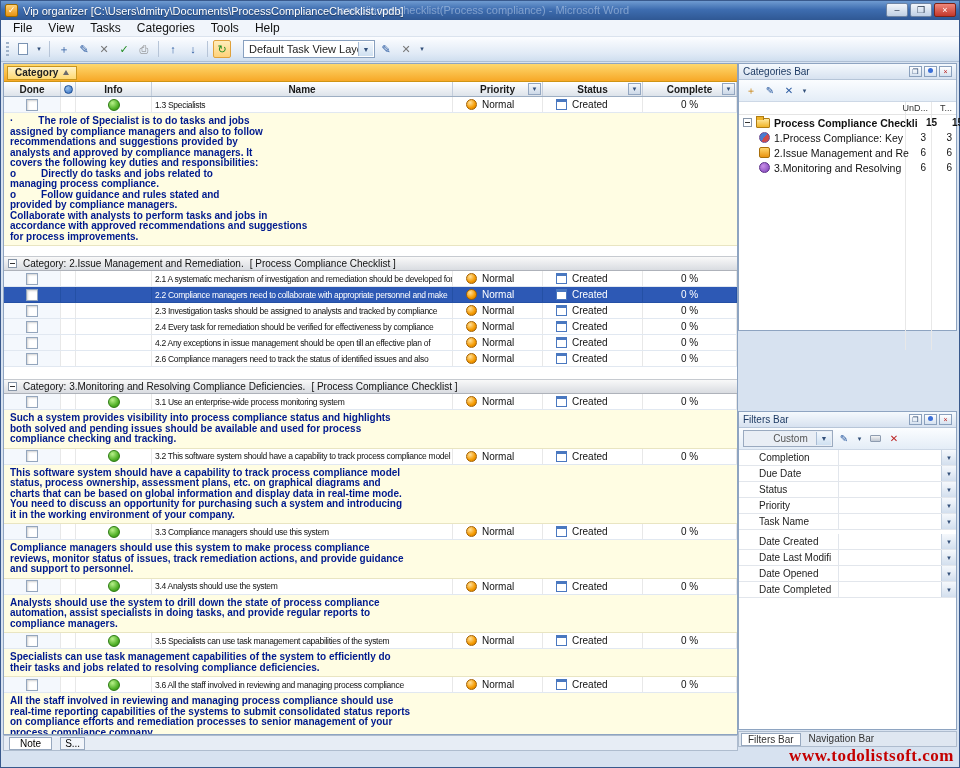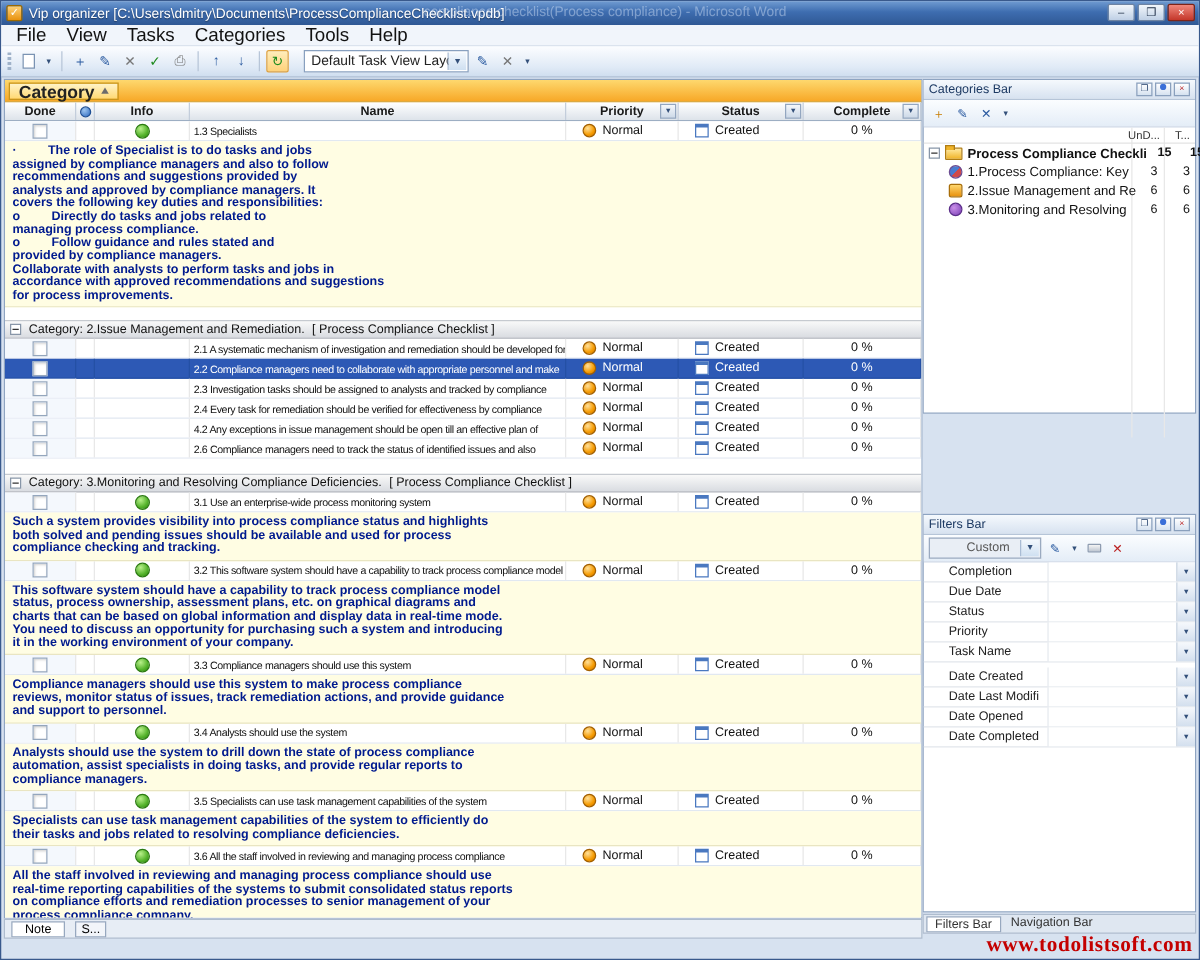--- a/index.html
+++ b/index.html
@@ -17,21 +17,21 @@
   .title-text { white-space:nowrap; text-shadow:0 1px 1px rgba(0,0,0,.45); }
   .ghost-title { position:absolute; left:338px; top:3px; font-size:11px;
     color:rgba(225,236,252,.42); white-space:nowrap; }
   .win-buttons { position:absolute; right:3px; top:2px; display:flex; gap:2px; }
   .win-btn { width:22px; height:14px; font-size:9px; line-height:12px; text-align:center;
     color:#1c2c44; background:linear-gradient(#f2f6fb,#bfd0e5); border:1px solid #6e84a3; border-radius:2px; }
   .win-btn.close { background:linear-gradient(#f0887c,#c4372a); color:#fff; border-color:#7d2418; }
 
   
   .menubar { position:absolute; top:19px; left:0; right:0; height:17px; background:#f1f5fb;
-    border-bottom:1px solid #dbe3ee; display:flex; align-items:center; font-size:15px; color:#111; padding-left:4px; }
+    border-bottom:1px solid #dbe3ee; display:flex; align-items:center; font-size:12px; color:#111; padding-left:4px; }
   .menu-item { padding:1px 8px; }
   .toolbar { position:absolute; top:36px; left:0; right:0; height:25px;
     background:linear-gradient(#fcfdff,#e0eaf6 70%,#cfdeef); border-bottom:1px solid #aebfd4;
     display:flex; align-items:center; padding-left:5px; gap:2px; }
   .grip { width:3px; height:15px; margin-right:3px;
     background:repeating-linear-gradient(#9fb2c9 0 2px, transparent 2px 4px); }
   .tb-icon { width:18px; height:18px; display:flex; align-items:center; justify-content:center;
     border-radius:2px; font-size:11px; color:#2a5aa0; }
   .tb-icon .page { width:10px; height:12px; background:#fff; border:1px solid #7a93b3; }
   .tb-icon.small { width:10px; font-size:7px; color:#33507a; }
@@ -44,21 +44,21 @@
   .combo-arrow { position:absolute; right:1px; top:1px; bottom:1px; width:15px;
     background:linear-gradient(#f3f8fd,#cfe0f1); border-left:1px solid #a9bcd4;
     display:flex; align-items:center; justify-content:center; font-size:7px; color:#33507a; }
 
   
   .left-panel { position:absolute; left:2px; top:62px; width:735px; bottom:32px;
     background:#fff; border:1px solid #8ea4c1; }
   .groupby { height:18px; background:linear-gradient(#fed86e,#f7a827); border-bottom:1px solid #cf9414;
     display:flex; align-items:center; padding-left:3px; }
   .group-chip { display:flex; align-items:center; gap:5px; background:linear-gradient(#fff3c8,#ffd973);
-    border:1px solid #c8951d; font-size:14px; font-weight:bold; color:#222; padding:0 7px; height:14px; }
+    border:1px solid #c8951d; font-size:10px; font-weight:bold; color:#222; padding:0 7px; height:14px; }
   .sort-up { width:0; height:0; border-left:3px solid transparent; border-right:3px solid transparent;
     border-bottom:5px solid #6b6b6b; }
   .grid-header { height:15px; display:flex; background:linear-gradient(#ffffff,#dde3ea);
     border-bottom:1px solid #9daec3; font-size:10px; font-weight:bold; color:#1a1a1a; }
   .gh { display:flex; align-items:center; justify-content:center; border-right:1px solid #c3cddb; position:relative; }
   .filter-btn { position:absolute; right:1px; top:1px; width:13px; height:12px;
     background:linear-gradient(#f4f7fb,#cdd9e8); border:1px solid #93a6c0; font-size:6px;
     display:flex; align-items:center; justify-content:center; color:#33507a; font-weight:normal; }
   .hdr-ball { width:9px; height:9px; border-radius:50%; border:1px solid #1d4e94;
     background:radial-gradient(circle at 35% 30%, #9cc4f0, #2f6bbf); }

